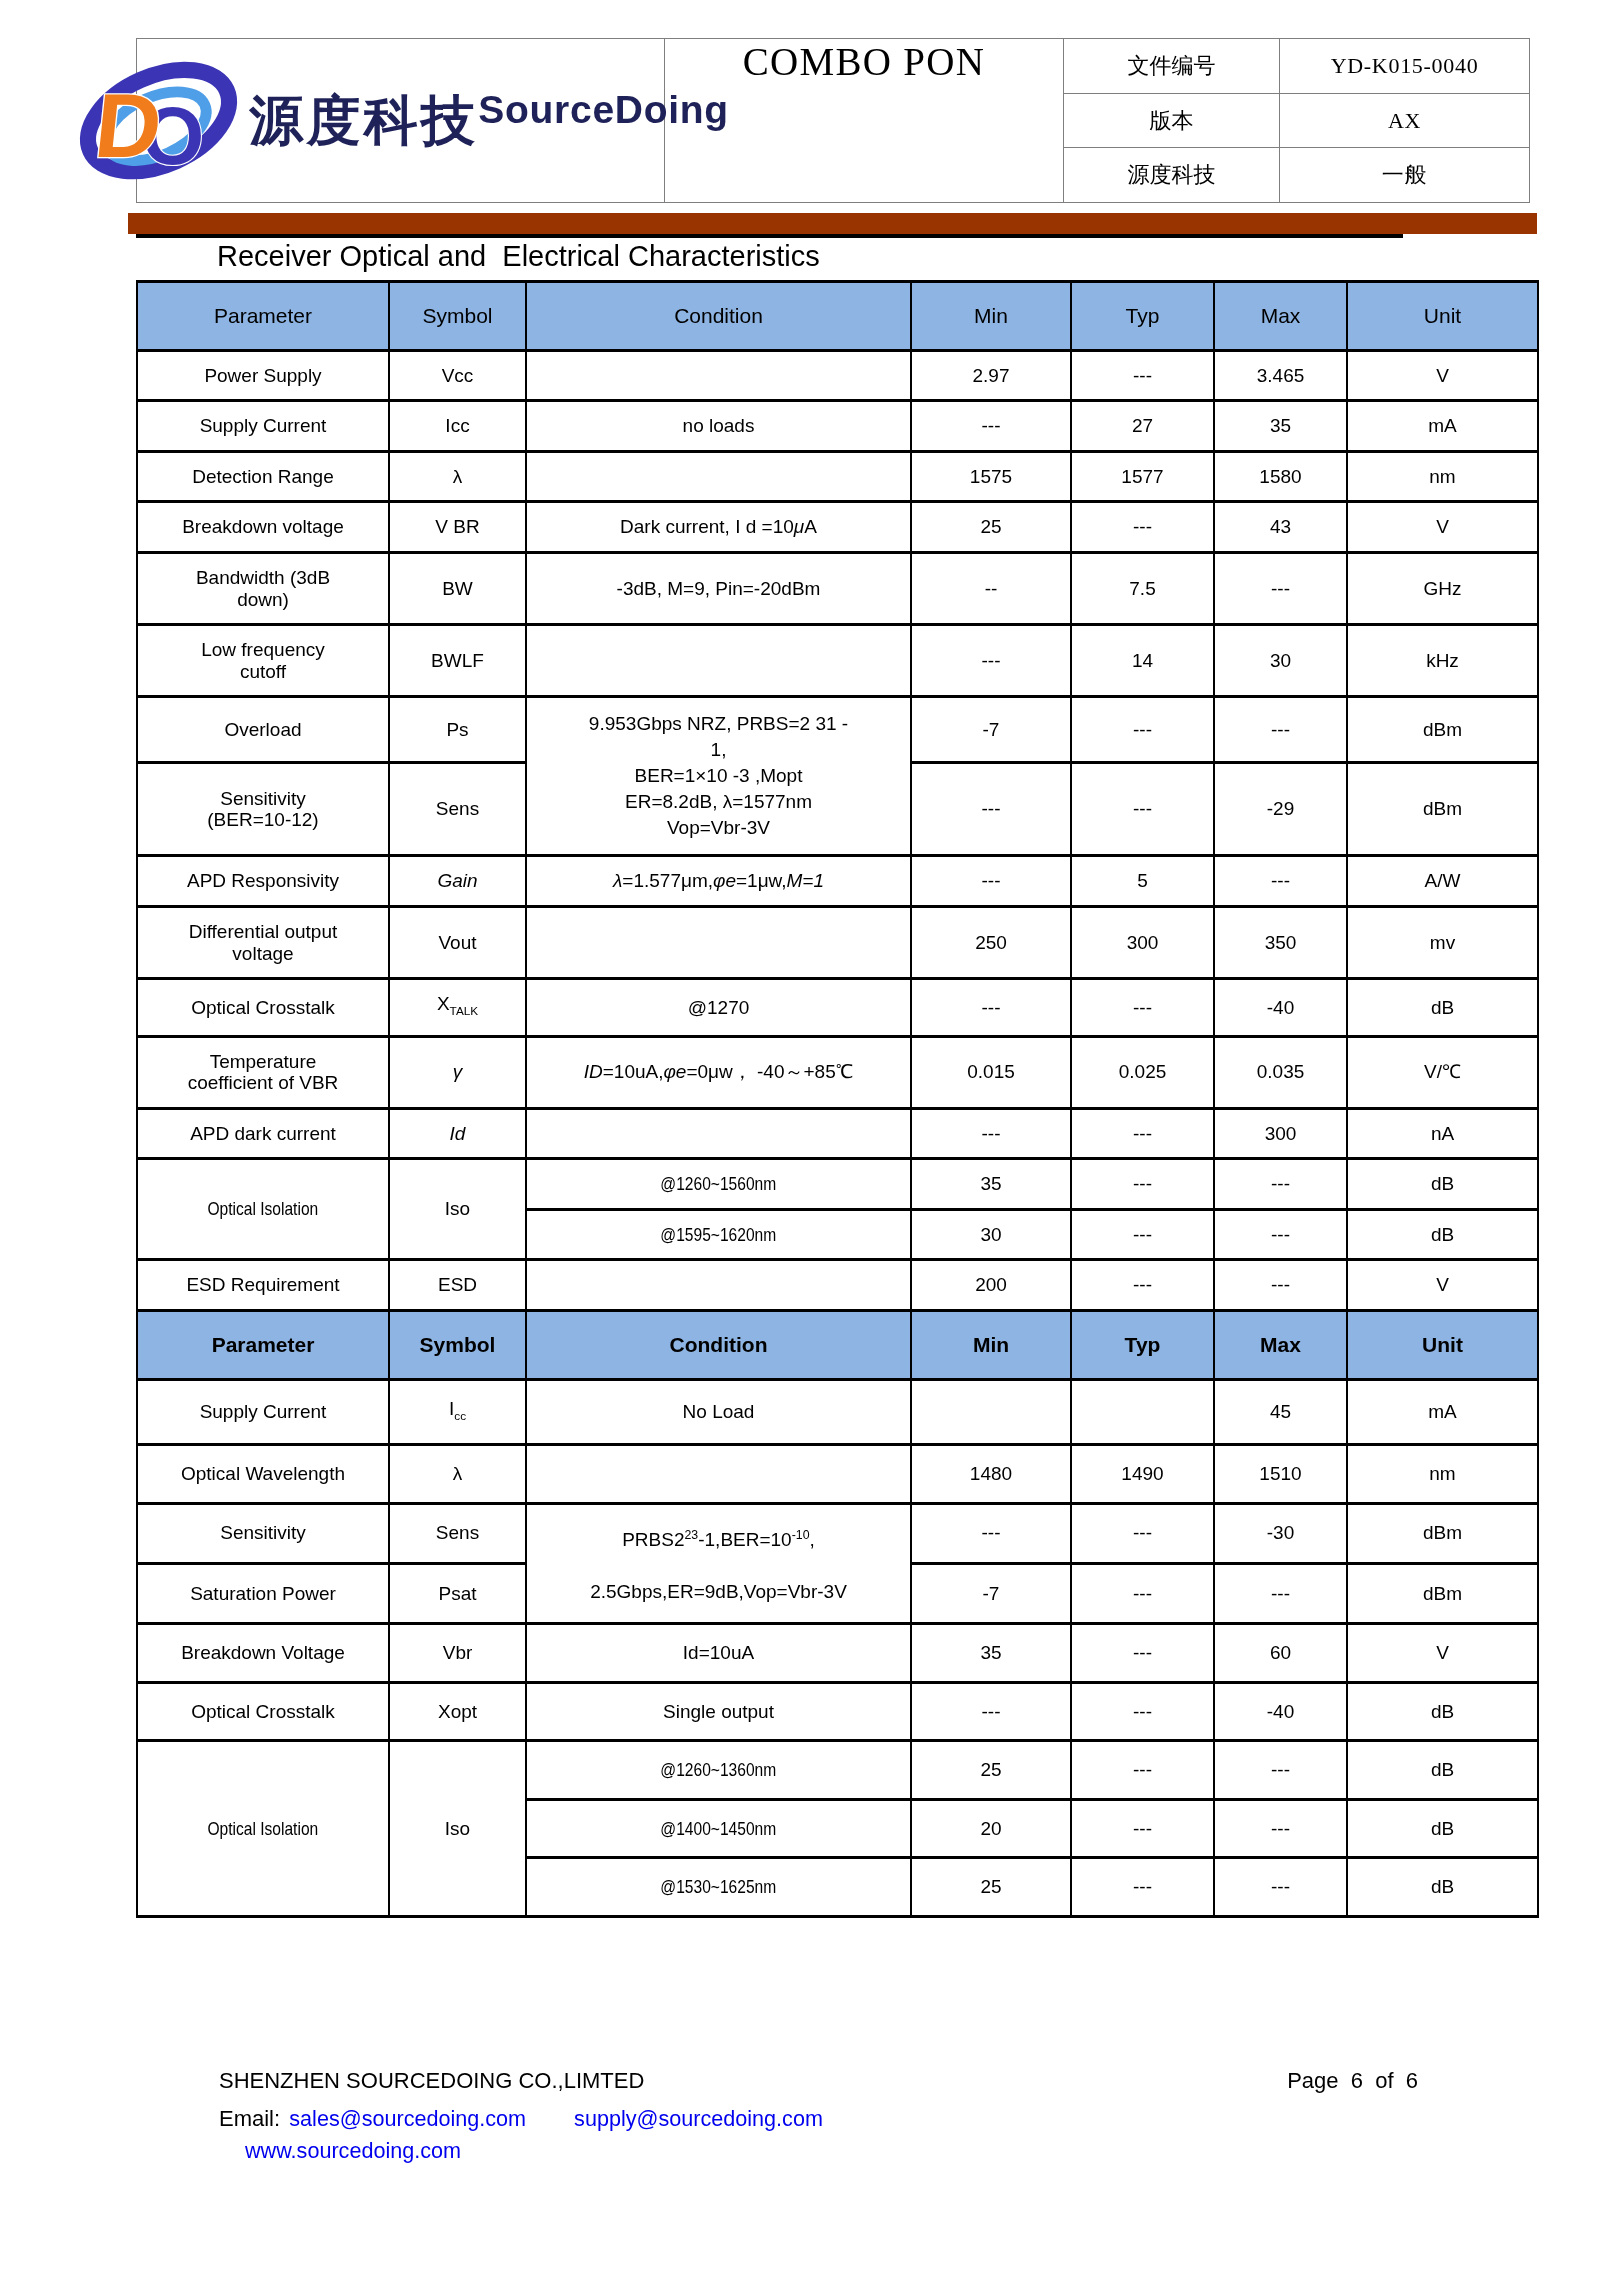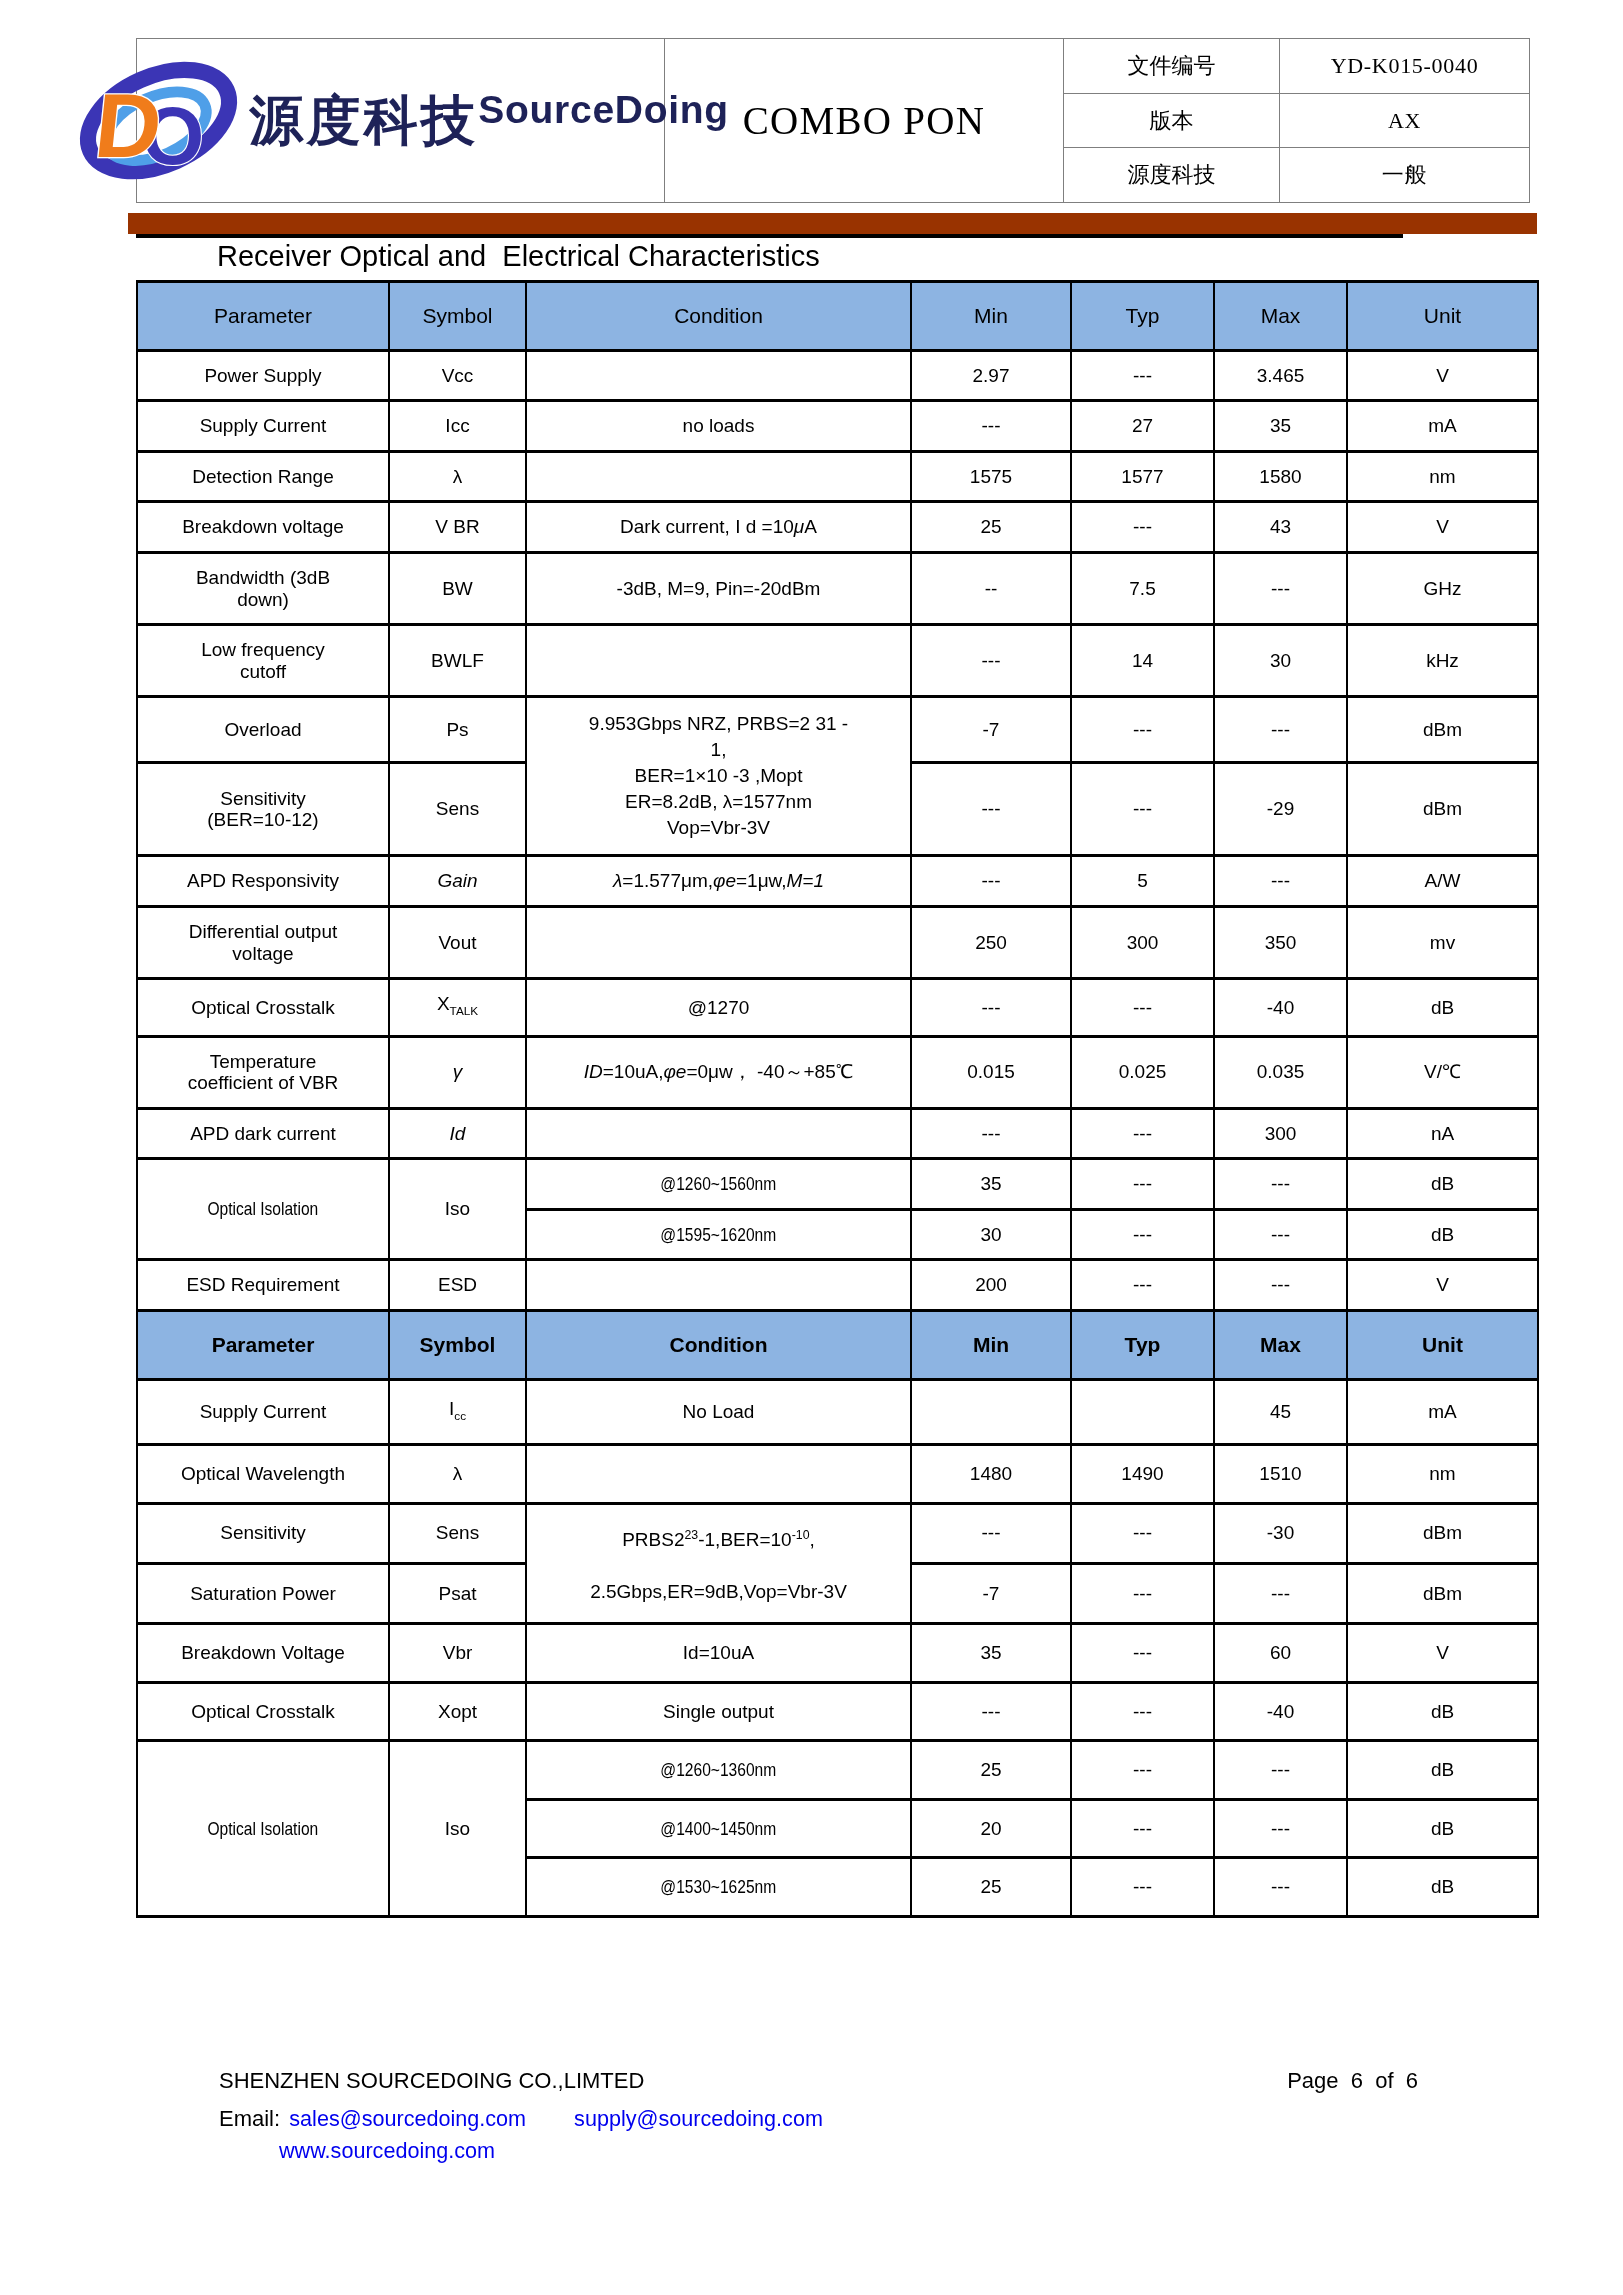--- a/index.html
+++ b/index.html
@@ -15,21 +15,21 @@
   .header-block{
     position:absolute; left:136px; top:38px; width:1394px; height:165px;
     border:1.3px solid var(--hborder); display:flex; background:#fff;
   }
   .logo-cell{width:528px; border-right:1.3px solid var(--hborder); display:flex; align-items:center; justify-content:center;}
   .logo-wrap{display:flex; align-items:center;}
   .logo-mark{width:173px; height:137px; flex:0 0 auto;}
   .logo-text{margin-left:3.9px; display:flex; flex-direction:row; align-items:flex-start;justify-content:center;}
   .logo-zh{font-size:54px; font-weight:600; letter-spacing:3.3px; color:var(--navy); line-height:1.05; white-space:nowrap;}
   .logo-en{font-size:39px; font-weight:bold; color:var(--navy); line-height:1; margin-top:-2.6px; letter-spacing:0.7px;}
-  .title-cell{width:399px; border-right:1.3px solid var(--hborder); display:flex; align-items:center; justify-content:center;}
+  .title-cell{width:399px; border-right:1.3px solid var(--hborder); display:flex; align-items:flex-start; justify-content:center;}
   .doc-title{font-family:"Liberation Serif", serif; font-size:39px; letter-spacing:1.3px; white-space:nowrap;}
   .meta-cell{flex:1; display:flex; flex-direction:column;}
   .meta-row{flex:1; display:flex;}
   .meta-row + .meta-row{border-top:1.3px solid var(--hborder);}
   .meta-label{width:216px; border-right:1.3px solid var(--hborder); display:flex; align-items:center; justify-content:center;
     font-size:22px; font-family:"Liberation Serif", serif;}
   .meta-value{flex:1; display:flex; align-items:center; justify-content:center;
     font-size:22px; font-family:"Liberation Serif", serif; letter-spacing:0.7px;}
 
   
@@ -54,21 +54,21 @@
   .merged{line-height:26px;}
   .narrow{transform:scaleX(0.82); transform-origin:center;}
   .it{font-style:italic;}
   .sb{vertical-align:sub; font-size:0.62em;}
   .sp{vertical-align:super; font-size:0.65em;}
 
   
   .footer{position:absolute; left:219px; top:2068px; width:1199px; font-size:22px;}
   .footer-line1{display:flex; justify-content:space-between; align-items:flex-end; white-space:pre-wrap;}
   .footer-line2{margin-top:11.8px; display:flex; align-items:baseline;}
-  .footer-line3{margin-top:6.5px; margin-left:60px;}
+  .footer-line3{margin-top:6.5px; margin-left:26px;}
   .email-label{margin-right:9.2px;}
   a.link{color:var(--link); cursor:pointer; font-size:21.6px;}
   .email-gap{display:inline-block; width:48px;}
 </style>
 </head>
 <body>
 
 <div class="page">
 
   <div class="header-block">

